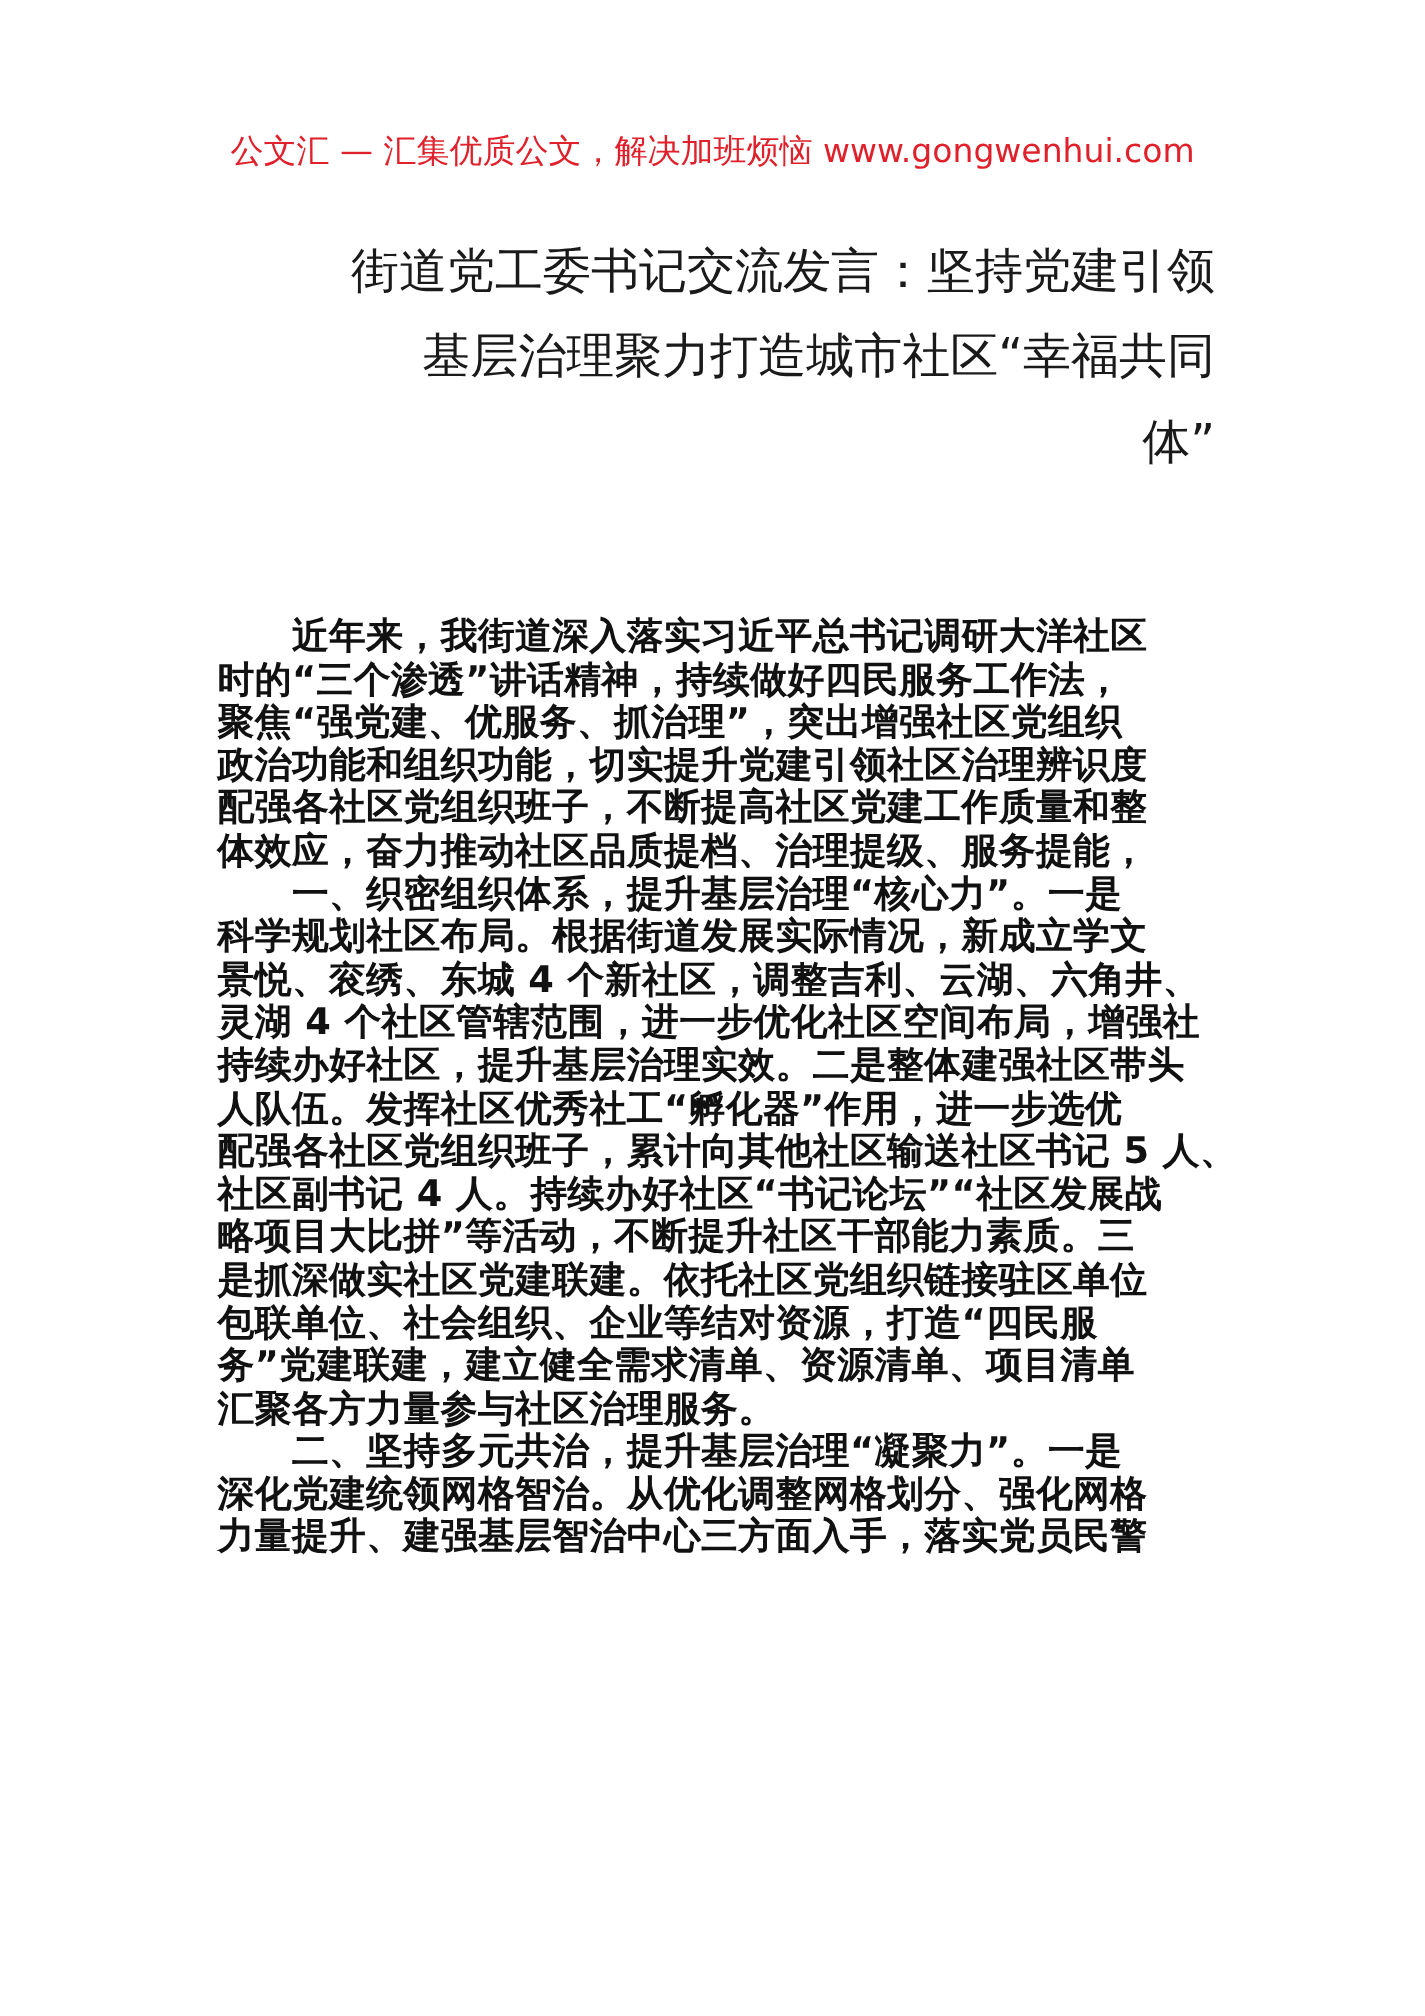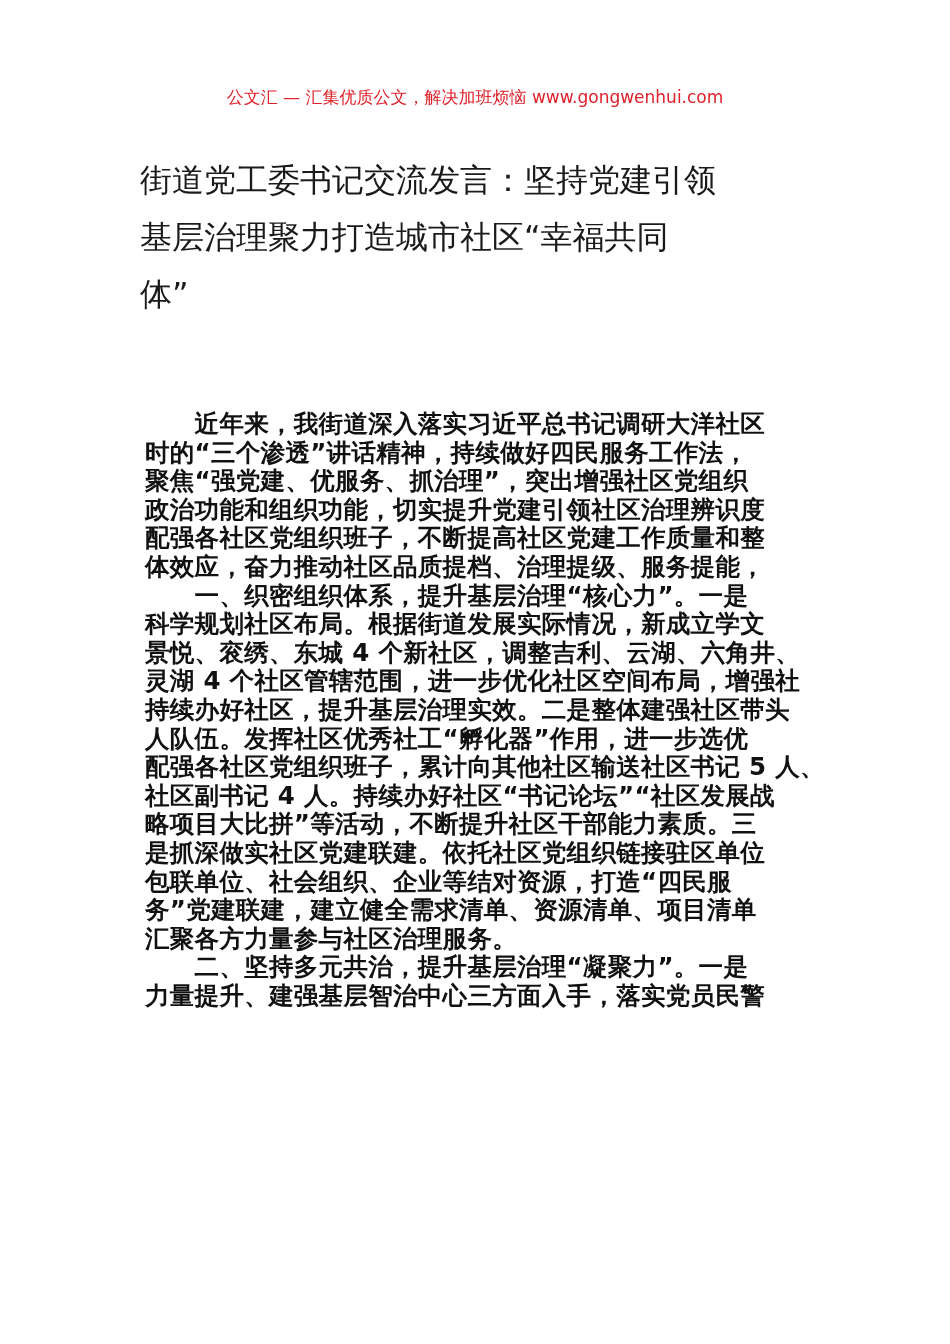--- a/index.html
+++ b/index.html
@@ -1,20 +1,20 @@
 <!DOCTYPE html>
 <html><head>
 <meta charset="utf-8">
 <style>
   html, body { margin: 0; padding: 0; background: #ffffff; }
   body { width: 950px; height: 1344px; position: relative; overflow: hidden;
          font-family: "DejaVu Sans", "Liberation Sans", sans-serif; color: #111111; }
   .header { position: absolute; top: 86px; left: 0; width: 950px; text-align: center;
-            font-size: 17px; color: #e0202a; letter-spacing: 0px; }
-  .title { position: absolute; top: 152px; left: 140px; width: 670px; text-align: left;
+            font-size: 22px; color: #e0202a; letter-spacing: 0px; }
+  .title { position: absolute; top: 152px; left: 140px; width: 670px; text-align: right;
            font-size: 32px; line-height: 57px; color: #1a1a1a; }
   .title .line { display: block; white-space: nowrap; }
   .body { position: absolute; top: 410px; left: 145px; width: 670px; font-weight: bold; }
   .body .line { display: block; height: 28.6px; line-height: 28.6px; font-size: 24.5px;
                 white-space: nowrap; letter-spacing: 0.3px; }
 </style>
 </head>
 <body>
 
 <div class="header">公文汇 — 汇集优质公文，解决加班烦恼 www.gongwenhui.com</div>
@@ -39,14 +39,15 @@
   <span class="line">持续办好社区，提升基层治理实效。二是整体建强社区带头</span>
   <span class="line">人队伍。发挥社区优秀社工“孵化器”作用，进一步选优</span>
   <span class="line">配强各社区党组织班子，累计向其他社区输送社区书记 5 人、</span>
   <span class="line">社区副书记 4 人。持续办好社区“书记论坛”“社区发展战</span>
   <span class="line">略项目大比拼”等活动，不断提升社区干部能力素质。三</span>
   <span class="line">是抓深做实社区党建联建。依托社区党组织链接驻区单位</span>
   <span class="line">包联单位、社会组织、企业等结对资源，打造“四民服</span>
   <span class="line">务”党建联建，建立健全需求清单、资源清单、项目清单</span>
   <span class="line">汇聚各方力量参与社区治理服务。</span>
   <span class="line">　　二、坚持多元共治，提升基层治理“凝聚力”。一是</span>
+  <span class="line">深化党建统领网格智治。从优化调整网格划分、强化网格</span>
   <span class="line">力量提升、建强基层智治中心三方面入手，落实党员民警</span>
 </div>
 
 </body></html>

